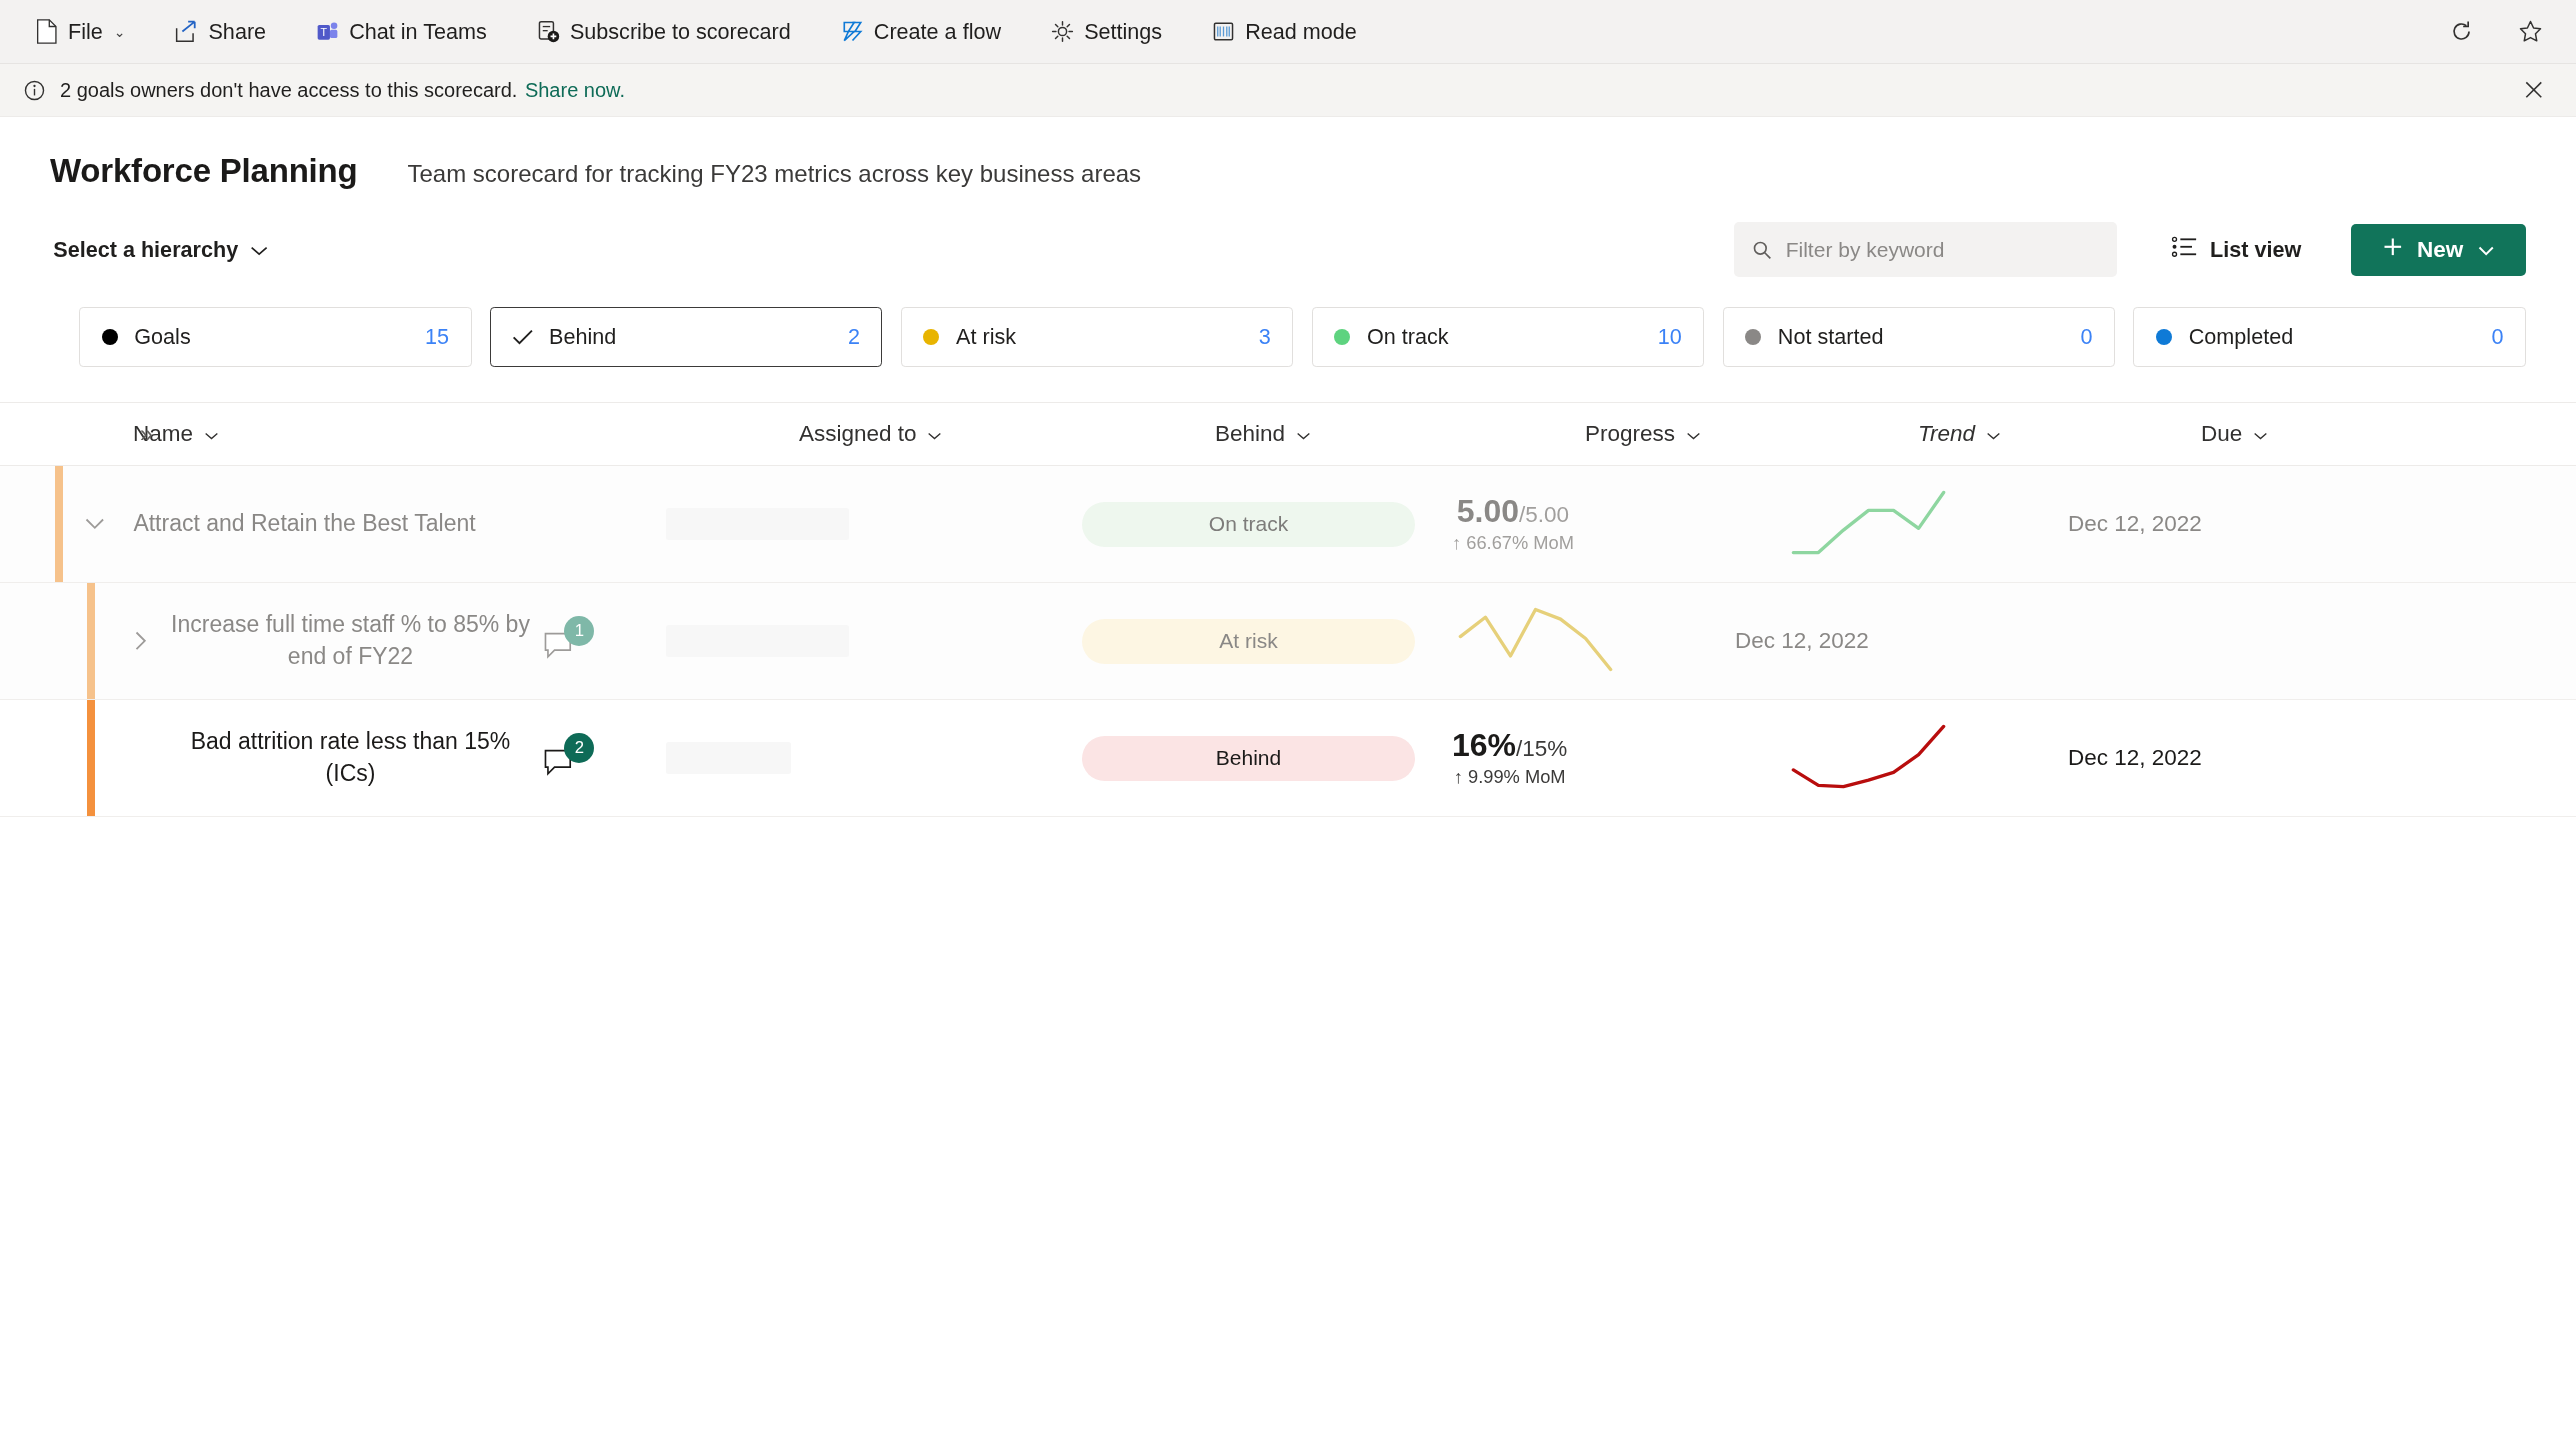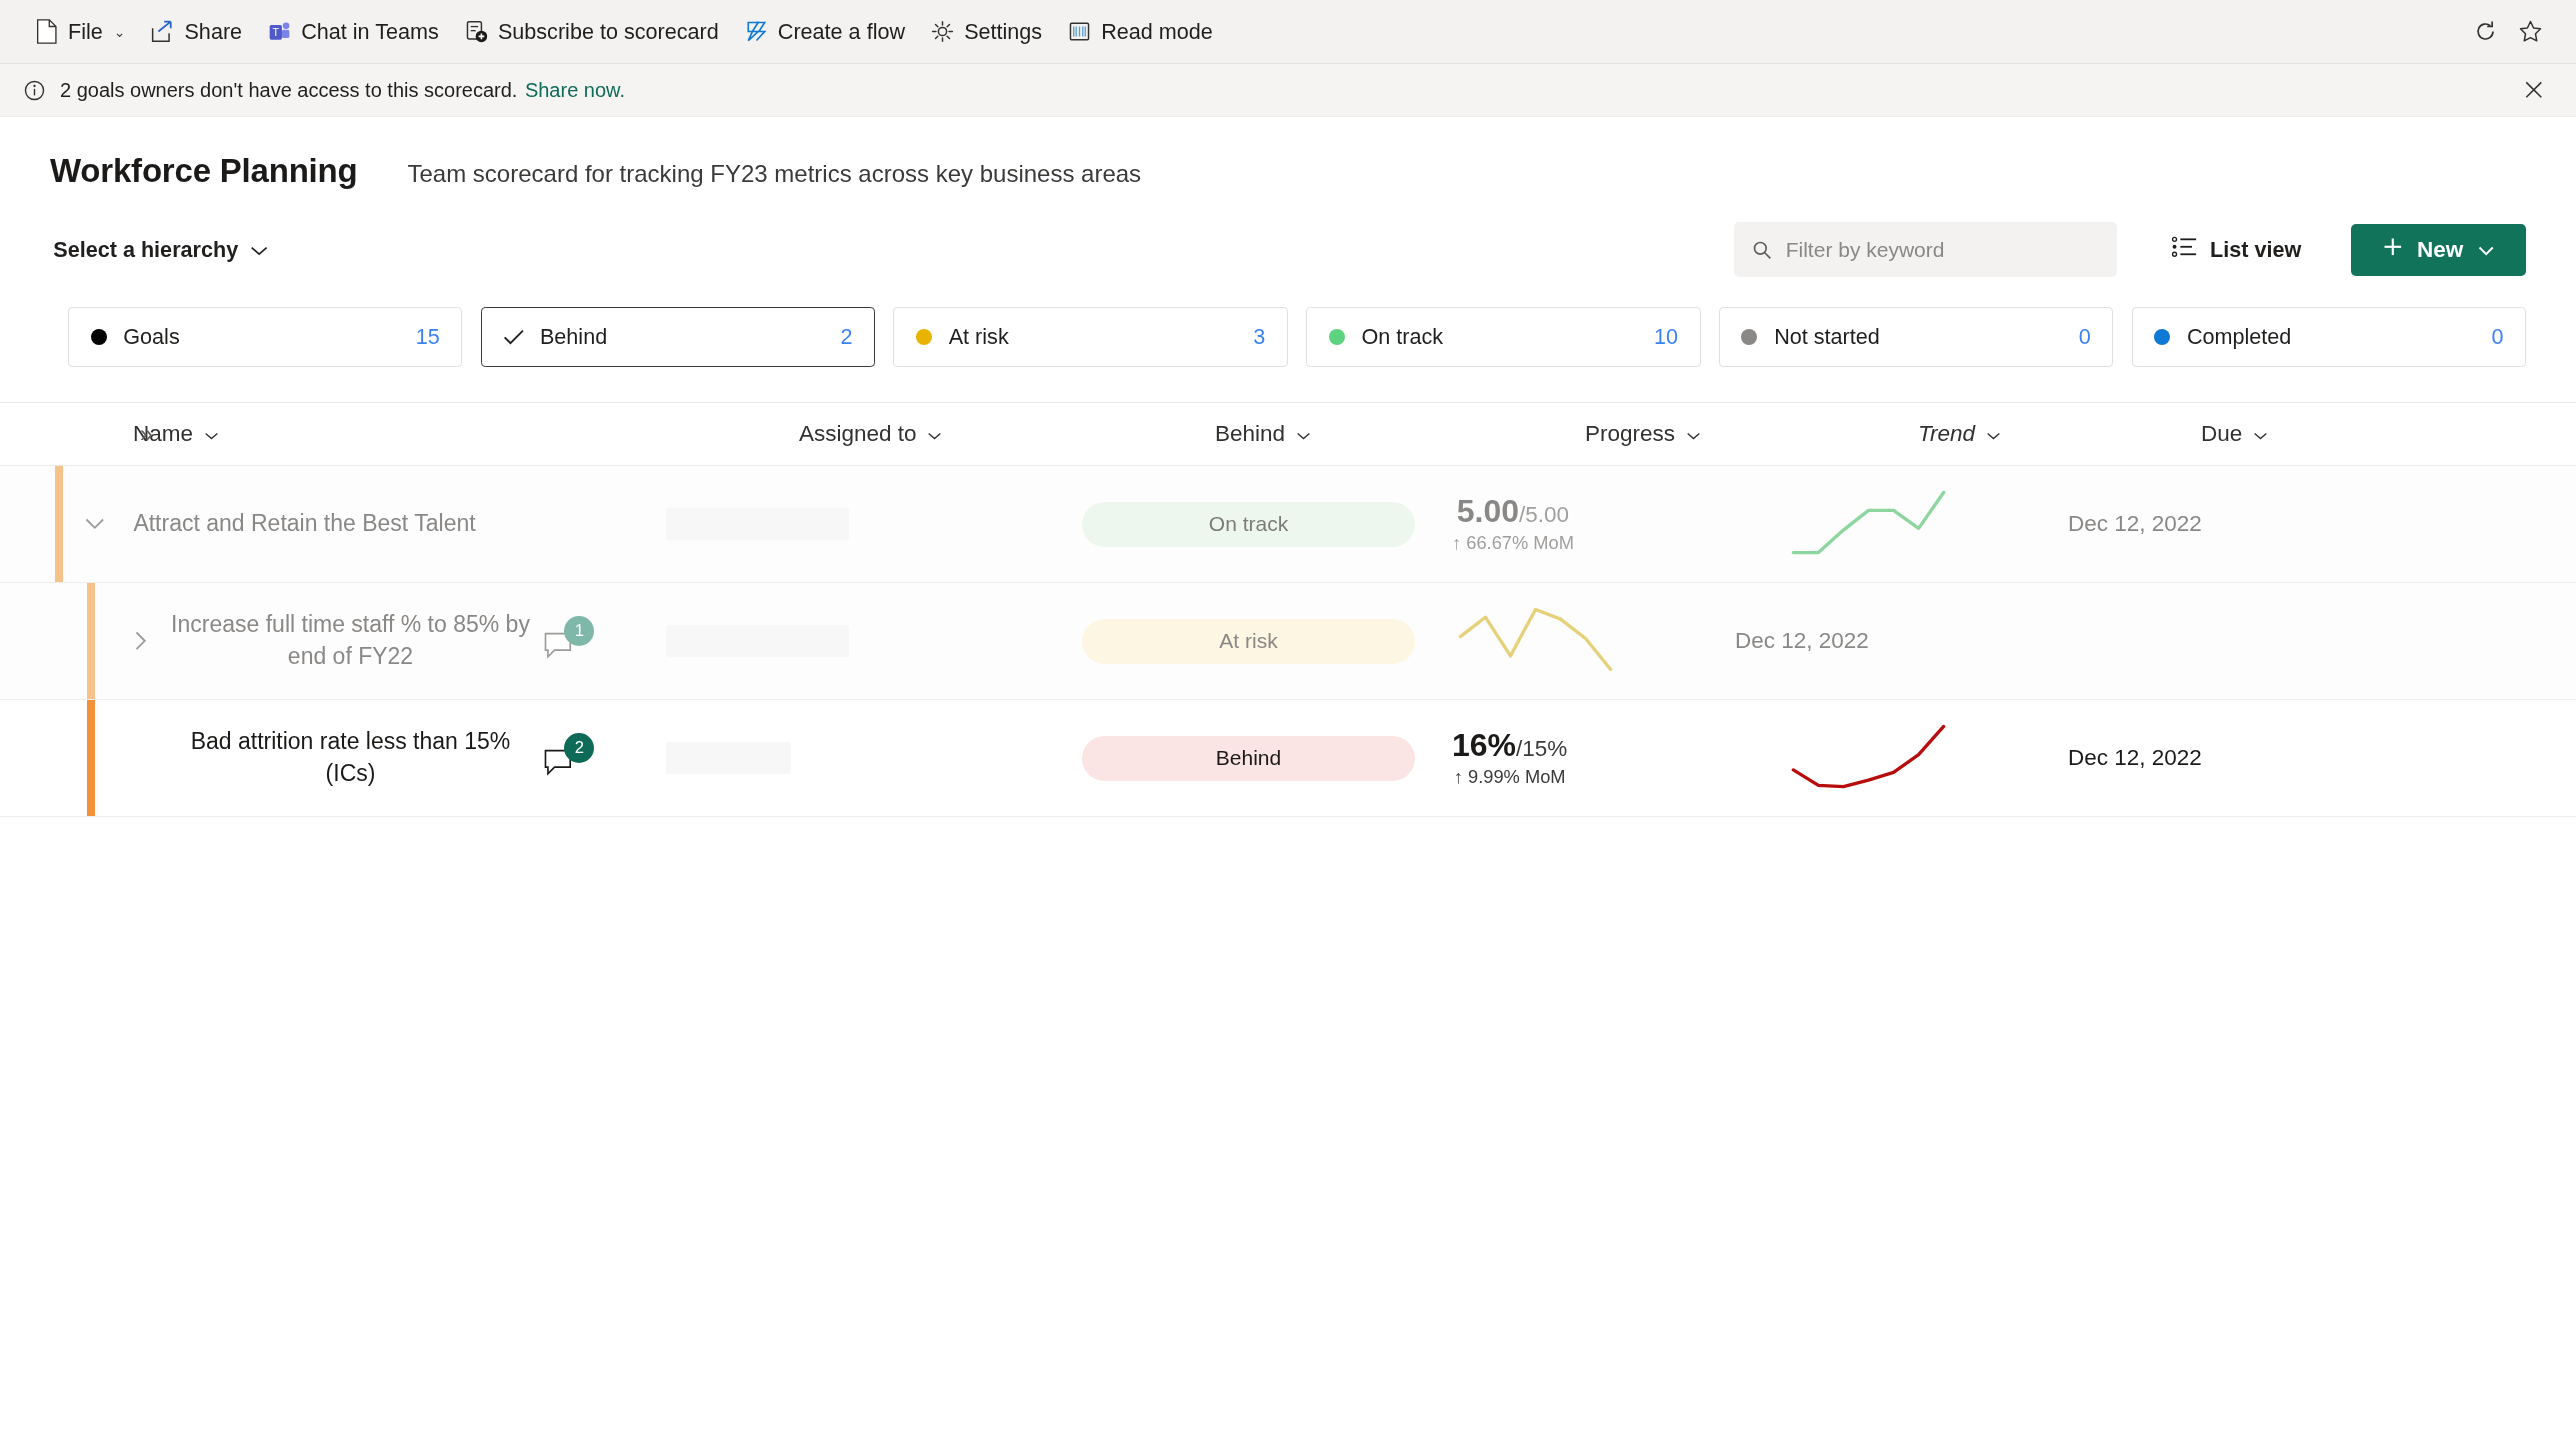--- a/index.html
+++ b/index.html
@@ -11,20 +11,21 @@
   }
 
   
   .cmdbar {
     height: 64px;
     background: #f3f2f1;
     display: flex;
     align-items: center;
     padding: 0 23px;
     border-bottom: 0.8px solid #e6e4e2;
+    gap: 24px;
   }
   .cmd-item {
     display: flex;
     align-items: center;
     gap: 9.2px;
     padding: 6.7px 10.8px;
     margin-right: 3.3px;
     border-radius: 3.3px;
     cursor: pointer;
     font-size: 21.6px;
@@ -105,20 +106,21 @@
     border: none; border-radius: 5px;
     display: flex; align-items: center; justify-content: center; gap: 13.3px;
     font-size: 22.5px; font-weight: 700; cursor: pointer; padding: 0 21.6px;
     font-family: "Liberation Sans", sans-serif;
   }
 
   
   .chips {
     display: flex; gap: 18.3px;
     padding: 30px 50px 0 68px;
+    margin-left: 11px;
   }
   .chip {
     flex: 1; height: 60px;
     background: #ffffff;
     border: 0.8px solid #e1dfdd; border-radius: 4.2px;
     display: flex; align-items: center;
     padding: 0 21.6px; cursor: pointer;
     font-size: 21.6px; color: #201f1e;
   }
   .chip.selected { border: 1.7px solid #3b3a39; }

